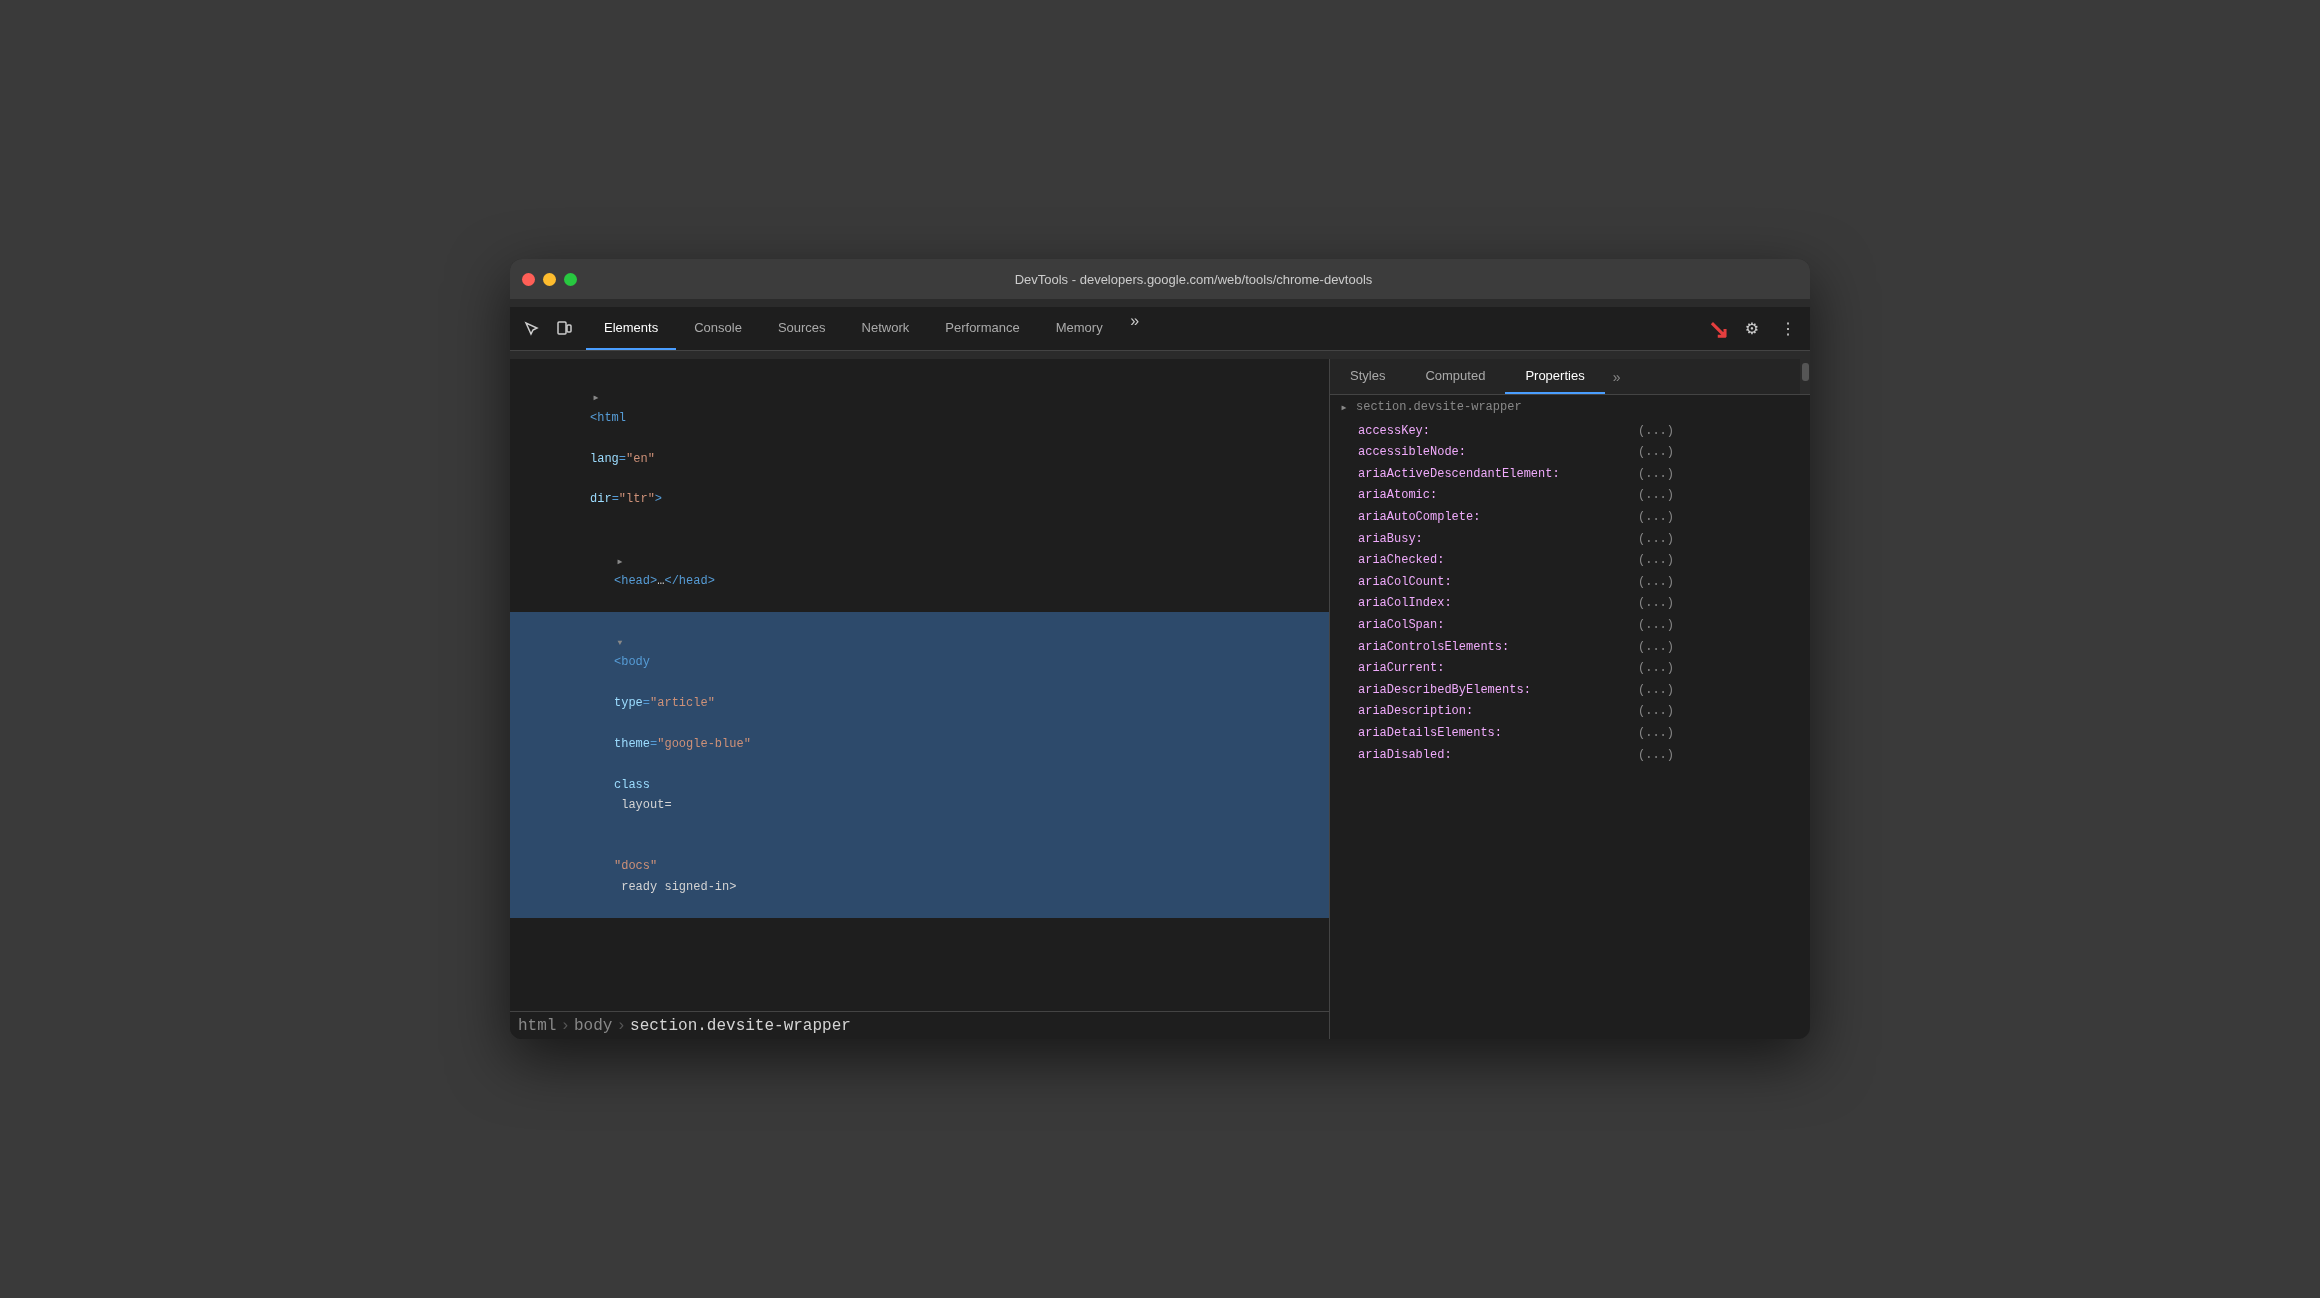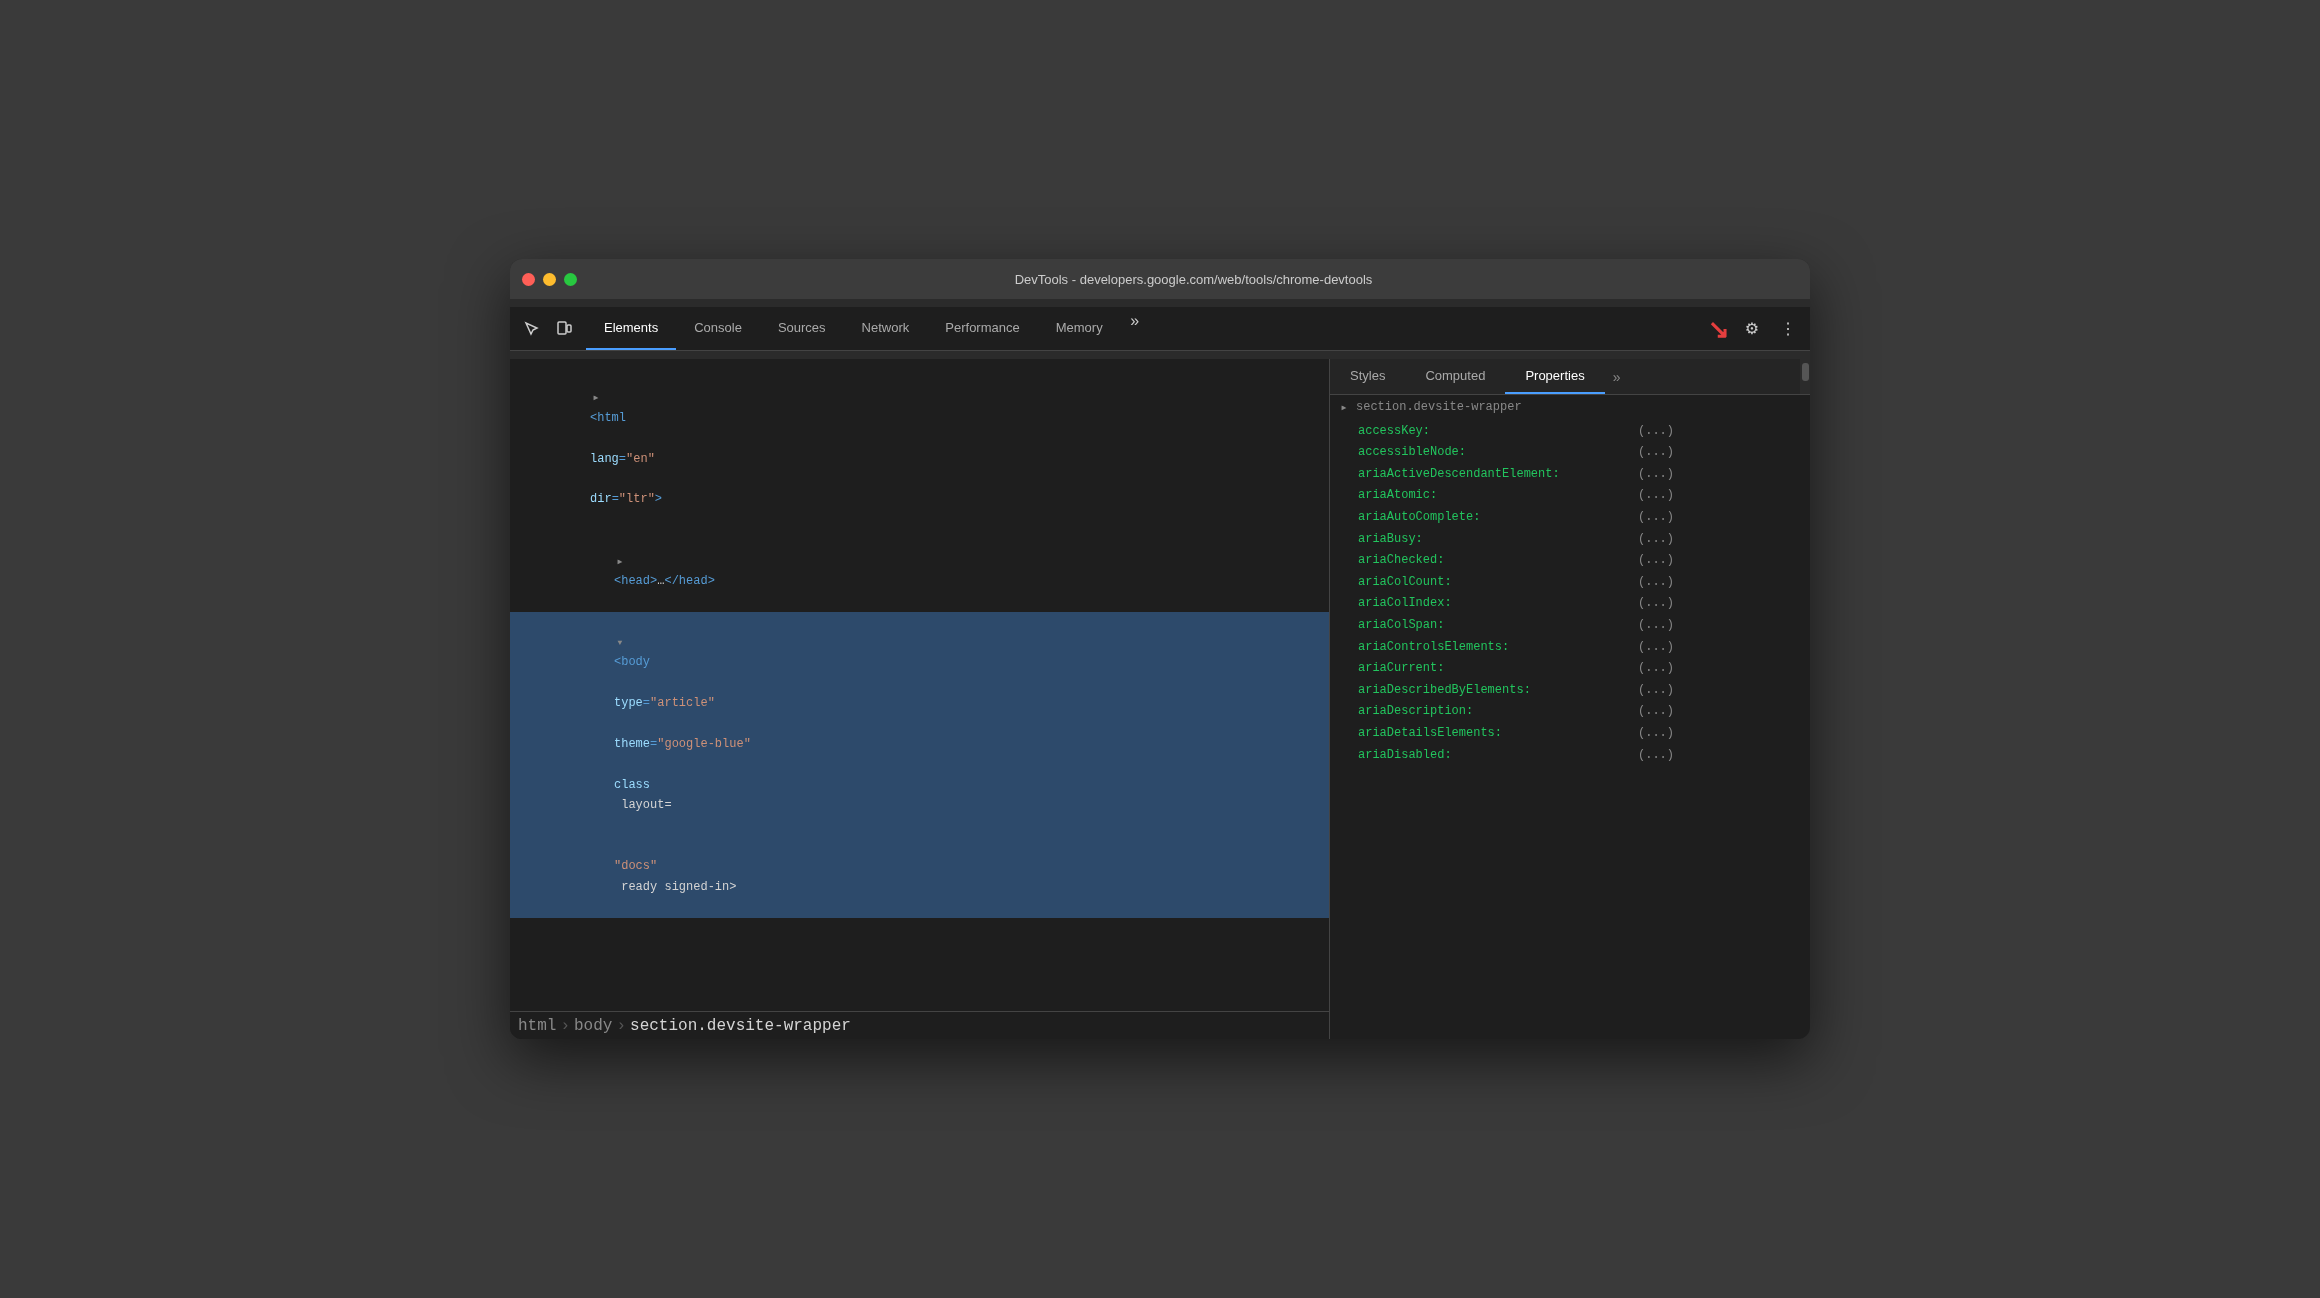--- a/index.html
+++ b/index.html
@@ -273,21 +273,21 @@
     .prop-section-name {
       color: #d4d4d4;
     }
     .prop-section-name.gray { color: #888; }
     .prop-row {
       display: flex;
       padding: 0 8px 0 28px;
       cursor: default;
     }
     .prop-name {
-      color: #22c55e;
+      color: #f0abfc;
       min-width: 280px;
     }
     .prop-value {
       color: #888;
     }
   </style>
 </head>
 <body>
 
 <div class="window">

